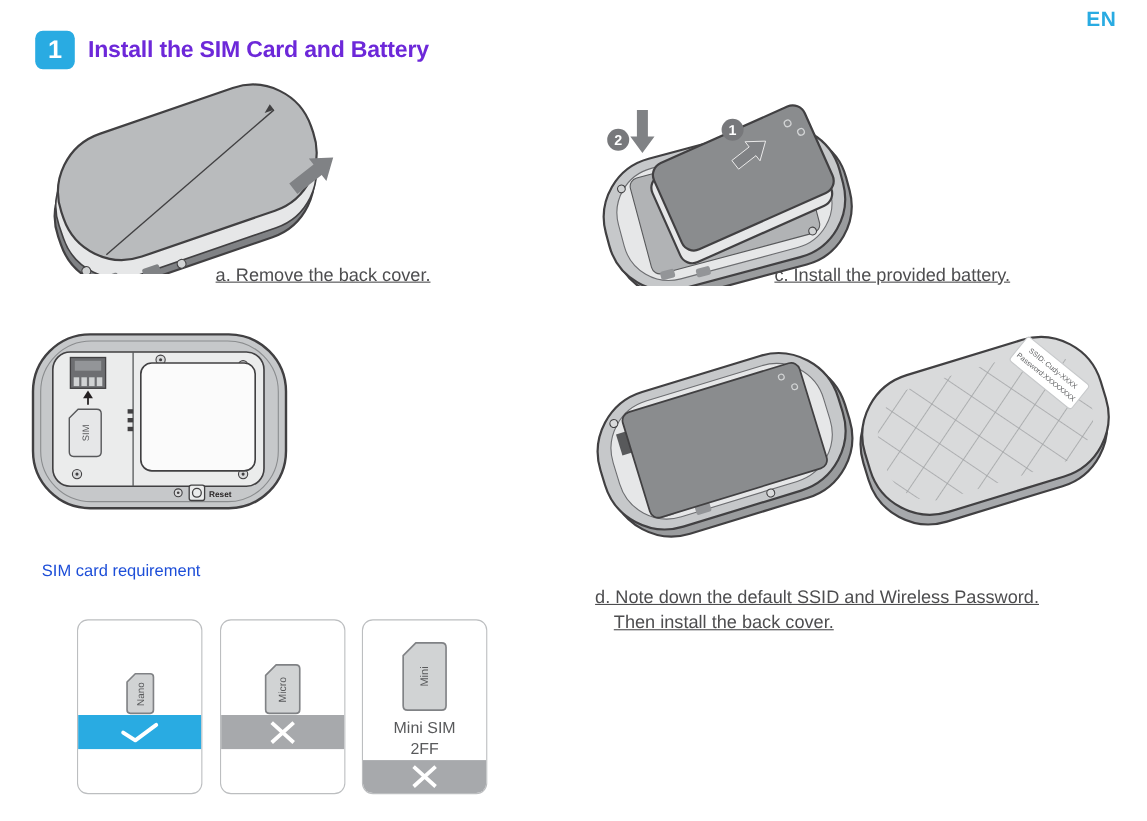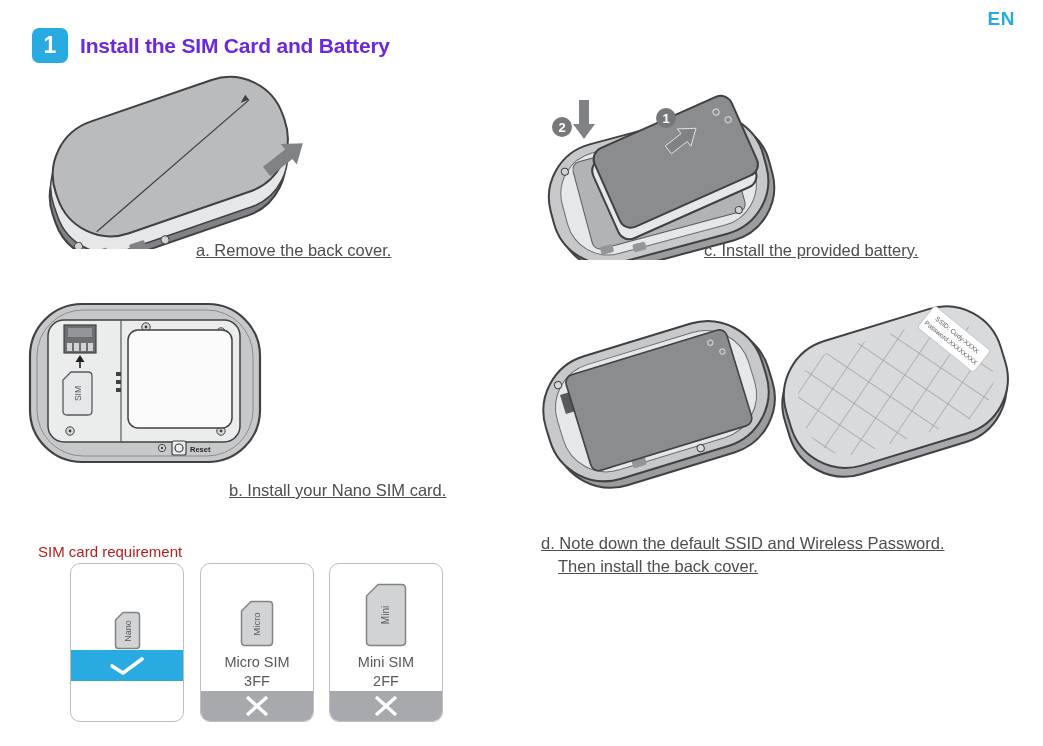--- a/index.html
+++ b/index.html
@@ -15,21 +15,21 @@
   .header { position:absolute; left:32px; top:28px; display:flex; align-items:center; gap:12px; }
   .step-badge {
     width:36px; height:35px; background:#29abe2; border-radius:7px;
     display:flex; align-items:center; justify-content:center;
     color:#fff; font-size:23px; font-weight:700;
   }
   .page-title { color:#6d28d9; font-size:21px; font-weight:700; letter-spacing:-0.2px; }
   .illus { position:absolute; }
   .caption { position:absolute; color:#4d4d4f; font-size:16.5px; line-height:23px;text-decoration:underline; }
   .caption .indent { display:block; margin-left:17px; }
-  .sim-req-heading { position:absolute; left:38px; top:543px; color:#b91c1c; font-size:15px; }
+  .sim-req-heading { position:absolute; left:38px; top:511px; color:#1d4ed8; font-size:15px; }
   .sim-card {
     position:absolute; top:563px; width:114px; height:159px;
     background:#fff; border:1.5px solid #bcbec0; border-radius:10px;
     display:flex; flex-direction:column; overflow:hidden;
   }
   .sim-card .icon-zone { height:86px; display:flex; align-items:flex-end; justify-content:center; }
   .sim-card .name-zone { flex:1; text-align:center; color:#58595b; font-size:14.5px; line-height:1.3; padding-top:6px; }
   .sim-card .card-footer { height:31px; display:flex; align-items:center; justify-content:center; }
   .card-footer.ok { background:#29abe2; }
   .card-footer.no { background:#a7a9ac; }
@@ -130,21 +130,20 @@
     </g>
     <rect x="104" y="30" width="104" height="98" rx="10" fill="#fbfbfb" stroke="#414042" stroke-width="1.5"></rect>
     <circle cx="138" cy="148" r="3.6" fill="#d9dadb" stroke="#414042" stroke-width="1"></circle>
     <circle cx="138" cy="148" r="1.2" fill="#414042"></circle>
     <g>
       <rect x="148" y="141" width="14" height="14" rx="2" fill="#ebecec" stroke="#414042" stroke-width="1.2"></rect>
       <circle cx="155" cy="148" r="4" fill="none" stroke="#414042" stroke-width="1.2"></circle>
     </g>
     <text x="166" y="152" font-size="7.5" font-weight="bold" fill="#231f20">Reset</text>
   </svg>
-  <div class="caption" style="left:229px; top:479px;">b. Install your Nano SIM card.</div>
 
   <svg class="illus" style="left:530px; top:283px;" width="490" height="210" viewBox="0 0 490 210">
     <defs>
       <pattern id="gridpat" patternUnits="userSpaceOnUse" width="26" height="26" patternTransform="rotate(51)">
         <path d="M0,0 L0,26 M0,0 L26,0" stroke="#9fa1a3" stroke-width="1.4" fill="none"></path>
       </pattern>
       <clipPath id="coverclip">
         <rect x="268" y="52" width="196" height="106" rx="45"></rect>
       </clipPath>
     </defs>
@@ -195,24 +194,20 @@
     </div>
   </div>
 
   <div class="sim-card" style="left:200px;">
     <div class="icon-zone">
       <svg width="34" height="47" viewBox="0 0 34 47">
         <path d="M11,1.5 L29,1.5 Q32.5,1.5 32.5,5 L32.5,42 Q32.5,45.5 29,45.5 L5,45.5 Q1.5,45.5 1.5,42 L1.5,11 Z" fill="#d1d3d4" stroke="#808285" stroke-width="1.5" stroke-linejoin="round"></path>
         <text transform="rotate(-90 17 24)" x="17" y="27" text-anchor="middle" font-size="9.5" fill="#58595b">Micro</text>
       </svg>
     </div>
-    <div class="name-zone">
-      <div>Micro SIM</div>
-      <div>3FF</div>
-    </div>
     <div class="card-footer no">
       <svg width="40" height="22" viewBox="0 0 40 22">
         <path d="M10,2 L30,20 M30,2 L10,20" stroke="#ffffff" stroke-width="3.4" fill="none"></path>
       </svg>
     </div>
   </div>
 
   <div class="sim-card" style="left:329px;">
     <div class="icon-zone">
       <svg width="42" height="64" viewBox="0 0 42 64">

